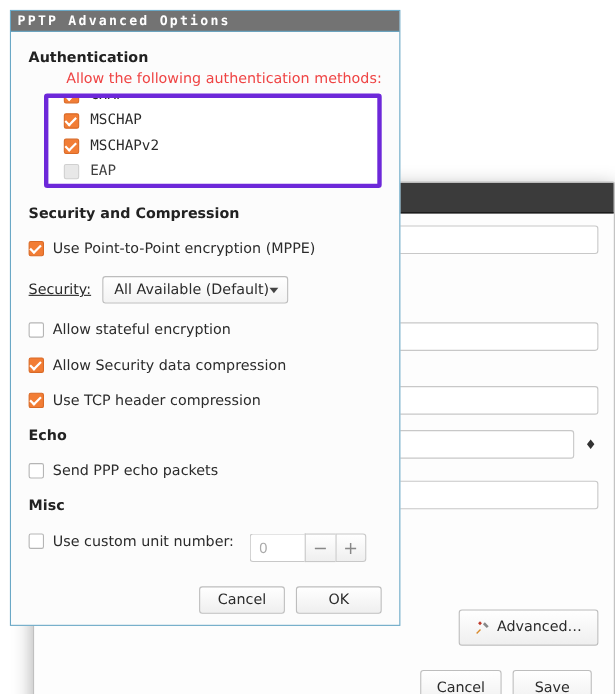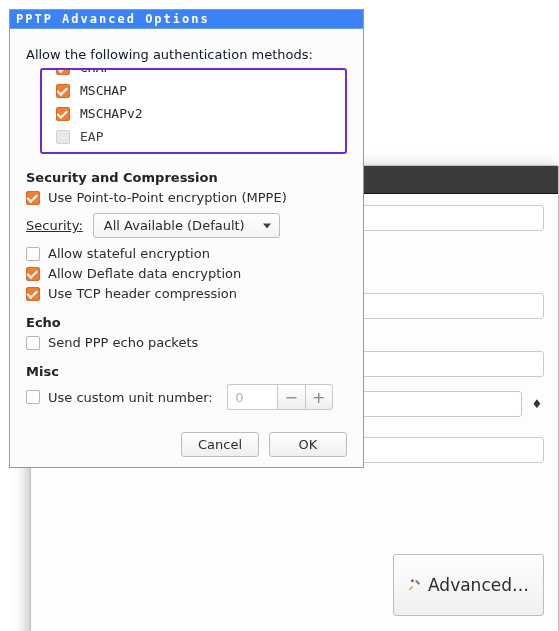--- a/index.html
+++ b/index.html
@@ -55,22 +55,22 @@
     width: 14px; height: 14px;
     display: inline-flex; align-items: center; justify-content: center;
     font-weight: bold; font-size: 12px; color: #333;
     margin-left: 8px;
   }
   .bg-advanced-row { display: flex; justify-content: flex-end; margin-top: 90px; }
   .bg-btn {
     border: 1px solid #bdbdbd;
     background: linear-gradient(#fff, #efefef);
     border-radius: 3px;
-    padding: 20px 14px;
-    font-size: 17px;
+    padding: 8px 14px;
+    font-size: 13px;
     display: inline-flex;
     align-items: center;
     gap: 6px;
     cursor: pointer;
   }
   .bg-footer {
     display: flex;
     justify-content: flex-end;
     gap: 10px;
     padding: 10px 6px 4px;
@@ -84,67 +84,66 @@
     position: absolute;
     left: 9px;
     top: 9px;
     width: 355px;
     border: 1px solid #6aa8c6;
     background: #fcfcfc;
     z-index: 10;
   }
   .titlebar {
     height: 19px;
-    background: #3b82f6;
+    background: #737373;
     border-bottom: 1px solid #6aa8c6;
     color: #ffffff;
     font-family: "DejaVu Sans Mono", monospace;
     font-size: 12px;
     letter-spacing: 2px;
     padding: 2px 6px 0;
     font-weight: bold;
   }
   .content { padding: 14px 16px 10px; }
 
   .section-head {
     font-weight: bold;
     font-size: 13px;
     margin: 2px 0 2px;
     color: #222;
   }
   .indent-1 { margin-left: 14px; }
   .indent-2 { margin-left: 32px; }
 
-  .allow-text { font-size: 13px; color: #0f172a; margin: 4px 0 6px; }
+  .allow-text { font-size: 13px; color: #ef4444; margin: 4px 0 6px; text-align: right; }
 
   .method-box {
-    border: 2px solid #6d28d9;
+    border: 4px solid #6d28d9;
     border-radius: 3px;
     background: #fff;
     height: 86px;
     overflow: hidden;
     margin-bottom: 16px;
     text-align: right;
   }
   .method-row {
     display: flex;
     align-items: center;
     height: 23px;
     padding-left: 14px;
     font-size: 13px;
     font-family: "DejaVu Sans Mono", monospace;
   }
   .method-row.cut { margin-top: -14px; }
   .method-row.disabled { color: #404040; }
 
   .check-row {
     display: flex;
-    align-items: center;
     gap: 8px;
-    margin: 5px 0;
+    margin: 17px 0;
     font-size: 13px;
   }
 
   .cb {
     width: 14px; height: 14px;
     border: 1px solid #b5b5b5;
     border-radius: 2px;
     background: #fff;
     display: inline-flex;
     align-items: center;
@@ -163,21 +162,21 @@
     transform: rotate(-45deg) translate(0px,-1px);
   }
   .cb.disabled { background: #e8e8e8; border-color: #d0d0d0; }
 
   .sec-row { display: flex; align-items: center; gap: 10px; margin: 8px 0 8px; }
   .sec-label { font-size: 13px; text-decoration: underline; }
   .combo {
     border: 1px solid #bdbdbd;
     border-radius: 3px;
     background: linear-gradient(#fff, #f3f3f3);
-    padding: 4px 34px 4px 10px;
+    padding: 4px 16px 4px 10px;
     font-size: 13px;
     position: relative;
     cursor: pointer;
     white-space: nowrap;
     text-align: center;
   }
   .combo .tri {
     position: absolute; right: 8px; top: 50%;
     width: 0; height: 0;
     border-left: 4px solid transparent;
@@ -273,20 +272,21 @@
         <span>Save</span>
       </div>
     </div>
   </div>
 </div>
 
 <div class="dialog">
   <div class="titlebar">PPTP Advanced Options</div>
   <div class="content">
 
+    <div class="section-head">Authentication</div>
     <div class="indent-1 allow-text">Allow the following authentication methods:</div>
     <div class="indent-1 method-box">
       <div class="method-row cut">
         <span class="cb checked"></span>
         <span style="width:10px"></span>
         <span>CHAP</span>
       </div>
       <div class="method-row">
         <span class="cb checked"></span>
         <span style="width:10px"></span>
@@ -318,21 +318,21 @@
         <span class="tri"></span>
       </div>
     </div>
 
     <div class="check-row indent-2">
       <span class="cb"></span>
       <span>Allow stateful encryption</span>
     </div>
     <div class="check-row indent-1">
       <span class="cb checked"></span>
-      <span>Allow Deflate data encryption</span>
+      <span>Allow Security data compression</span>
     </div>
     <div class="check-row indent-1">
       <span class="cb checked"></span>
       <span>Use TCP header compression</span>
     </div>
 
     <div class="section-head" style="margin-top:14px;">Echo</div>
     <div class="check-row indent-1">
       <span class="cb"></span>
       <span>Send PPP echo packets</span>

